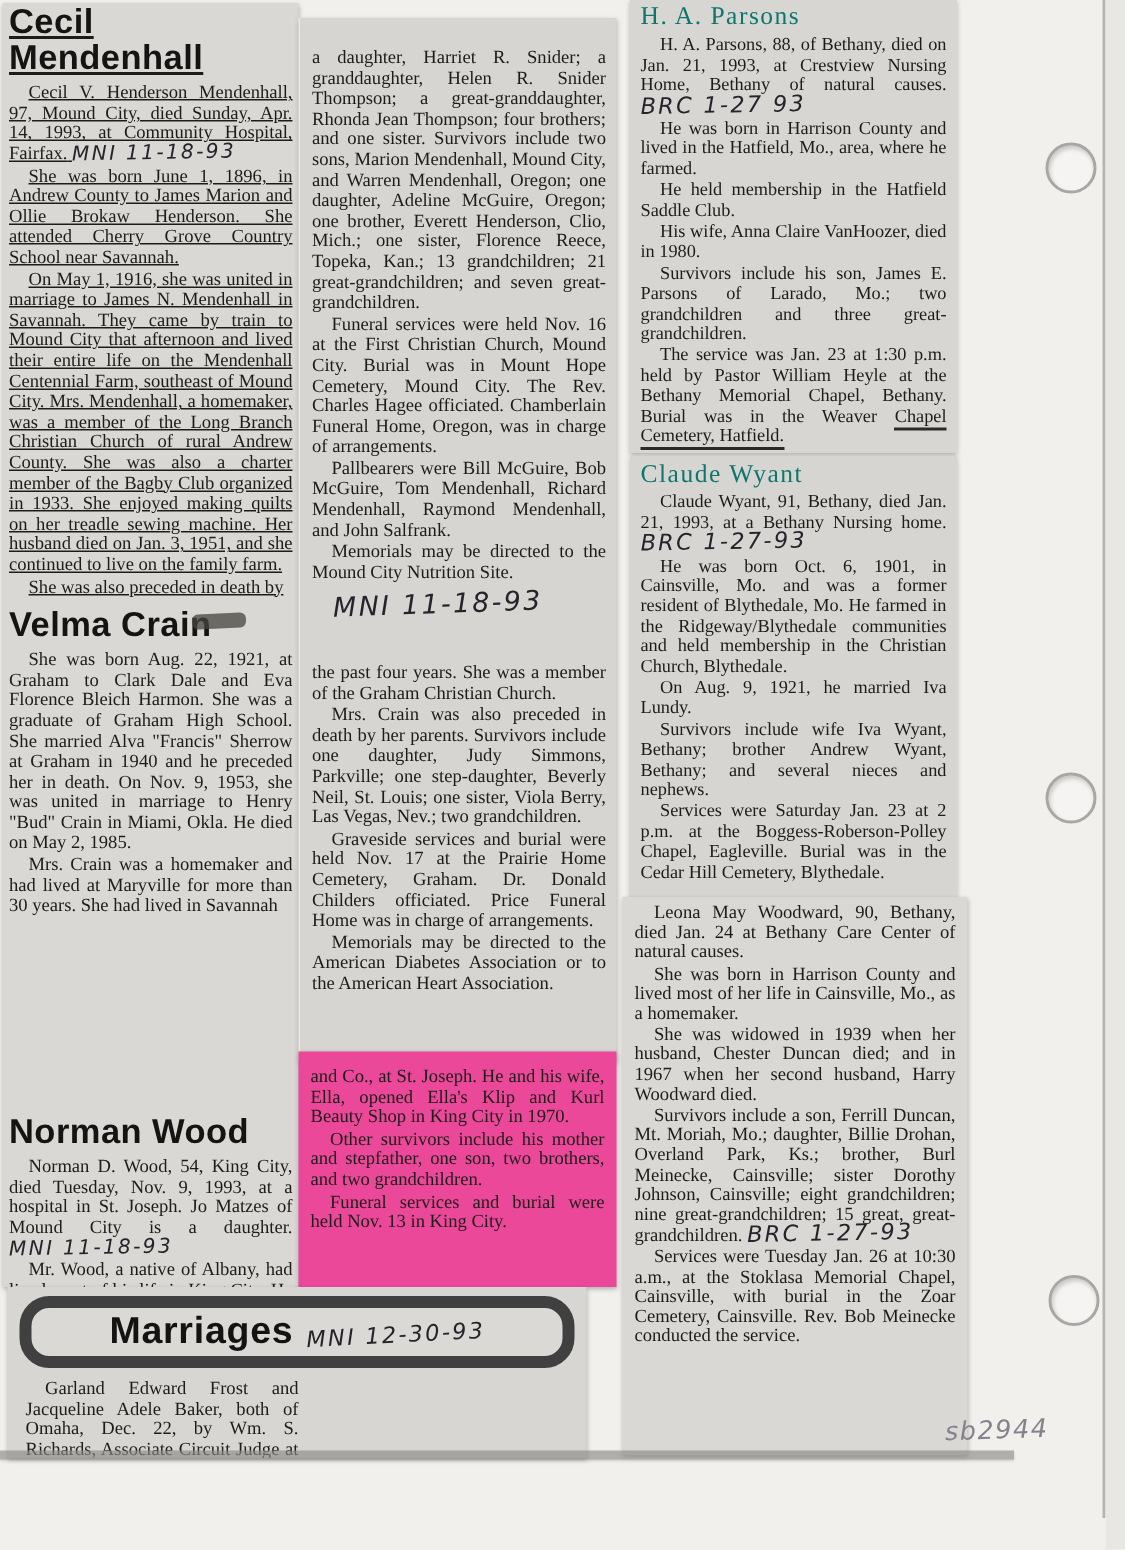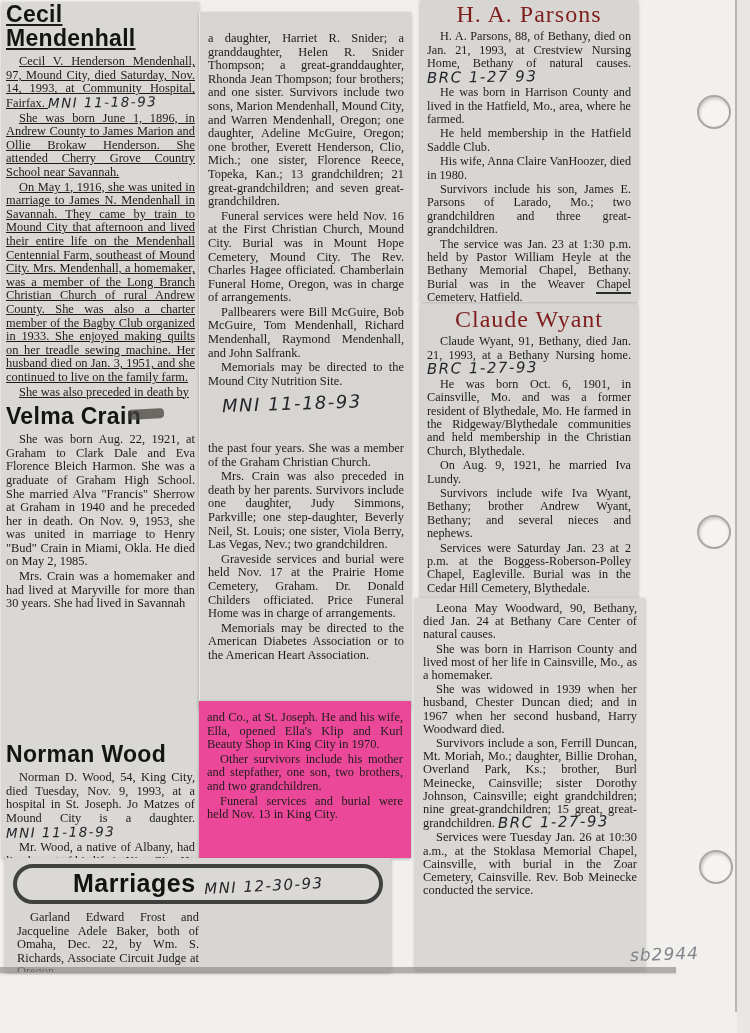--- a/index.html
+++ b/index.html
@@ -6,35 +6,35 @@
   body{width:750px;height:1033px;background:#f1f0ed;overflow:hidden;position:relative;}
   #page{position:absolute;inset:0;width:750px;height:1033px;background:#f1f0ed;}
 
   .clip{position:absolute;box-sizing:border-box;background:#d8d6d2;box-shadow:0 1px 3px rgba(60,58,55,.35);}
   .news{font-family:"Liberation Serif",serif;font-size:12.4px;line-height:13.6px;color:#1d1c1a;}
   .np{margin:0;text-indent:13px;text-align:justify;}
   .np+.np{margin-top:1px;}
 
   .head-sans{font-family:"Liberation Sans",sans-serif;font-weight:bold;font-size:23px;
              letter-spacing:.3px;color:#141413;margin:0 0 5px 0;line-height:1.05;}
-  .head-serif{font-family:"Liberation Serif",serif;font-size:24px;font-weight:normal;
-              text-align:center;color:#7f1d1d;letter-spacing:1px;margin:0 0 4px 0;line-height:1.02;}
+  .head-serif{font-family:"Liberation Serif",serif;font-size:17px;font-weight:normal;
+              text-align:left;color:#0f766e;letter-spacing:1px;margin:0 0 4px 0;line-height:1.02;}
 
   .sec{position:absolute;}
 
   .hw{font-family:"DejaVu Sans",sans-serif;font-style:italic;color:#26242b;
       letter-spacing:1.5px;white-space:nowrap;}
   .hw-inline{font-size:13.5px;display:inline-block;transform:rotate(-1deg);text-indent:0;}
   .hw-block{display:block;font-size:18px;margin:8px 0 0 14px;text-indent:0;
             transform:rotate(-2deg);}
 
   .dark-ul{border-bottom:2.5px solid #2a2a28;padding-bottom:1px;}
 
   
-  #marriage-banner{margin:6px 8px 5px 8px;border:4px solid #404040;border-radius:20px;
+  #marriage-banner{margin:6px 8px 5px 8px;border:8px solid #404040;border-radius:20px;
       height:32px;display:flex;align-items:center;justify-content:center;gap:8px;background:#dbd9d5;}
   #marriage-banner .title{font-family:"Liberation Sans",sans-serif;font-weight:bold;
       font-size:25px;color:#131312;letter-spacing:.5px;}
   #marriage-banner .hw{font-size:15px;transform:rotate(-3deg) translateY(3px);}
   #marriage-cols{display:flex;gap:10px;padding:2px 10px 0 12px;}
   #marriage-cols .mcol{width:50%;}
 
   
   .hole{position:absolute;width:30px;height:30px;border-radius:50%;background:#f5f4f2;
         border:2px solid #a9a7a4;box-shadow:inset 1px 2px 3px rgba(0,0,0,.18);}
@@ -49,21 +49,21 @@
 </style>
 </head>
 <body>
 
 <div id="page">
 
   <div class="clip news" style="left:2px;top:2px;width:197px;height:856px;background:#dad8d4;overflow:hidden;">
 
     <div class="sec" style="left:4px;top:0;width:189px;text-decoration:underline;">
       <h2 class="head-sans">Cecil Mendenhall</h2>
-      <p class="np"><span>Cecil V. Henderson Mendenhall, 97, Mound City, died Saturday, Nov. 14, 1993, at Community Hospital, Fairfax.</span>
+      <p class="np"><span>Cecil V. Henderson Mendenhall, 97, Mound City, died Sunday, Apr. 14, 1993, at Community Hospital, Fairfax.</span>
         <span class="hw hw-inline">MNI 11-18-93</span></p>
       <p class="np">She was born June 1, 1896, in Andrew County to James Marion and Ollie Brokaw Henderson. She attended Cherry Grove Country School near Savannah.</p>
       <p class="np">On May 1, 1916, she was united in marriage to James N. Mendenhall in Savannah. They came by train to Mound City that afternoon and lived their entire life on the Mendenhall Centennial Farm, southeast of Mound City. Mrs. Mendenhall, a homemaker, was a member of the Long Branch Christian Church of rural Andrew County. She was also a charter member of the Bagby Club organized in 1933. She enjoyed making quilts on her treadle sewing machine. Her husband died on Jan. 3, 1951, and she continued to live on the family farm.</p>
       <p class="np">She was also preceded in death by</p>
     </div>
 
     <div class="sec" style="left:4px;top:402px;width:189px;">
       <h2 class="head-sans">Velma Crain</h2>
       <p class="np">She was born Aug. 22, 1921, at Graham to Clark Dale and Eva Florence Bleich Harmon. She was a graduate of Graham High School. She married Alva "Francis" Sherrow at Graham in 1940 and he preceded her in death. On Nov. 9, 1953, she was united in marriage to Henry "Bud" Crain in Miami, Okla. He died on May 2, 1985.</p>
       <p class="np">Mrs. Crain was a homemaker and had lived at Maryville for more than 30 years. She had lived in Savannah</p>

